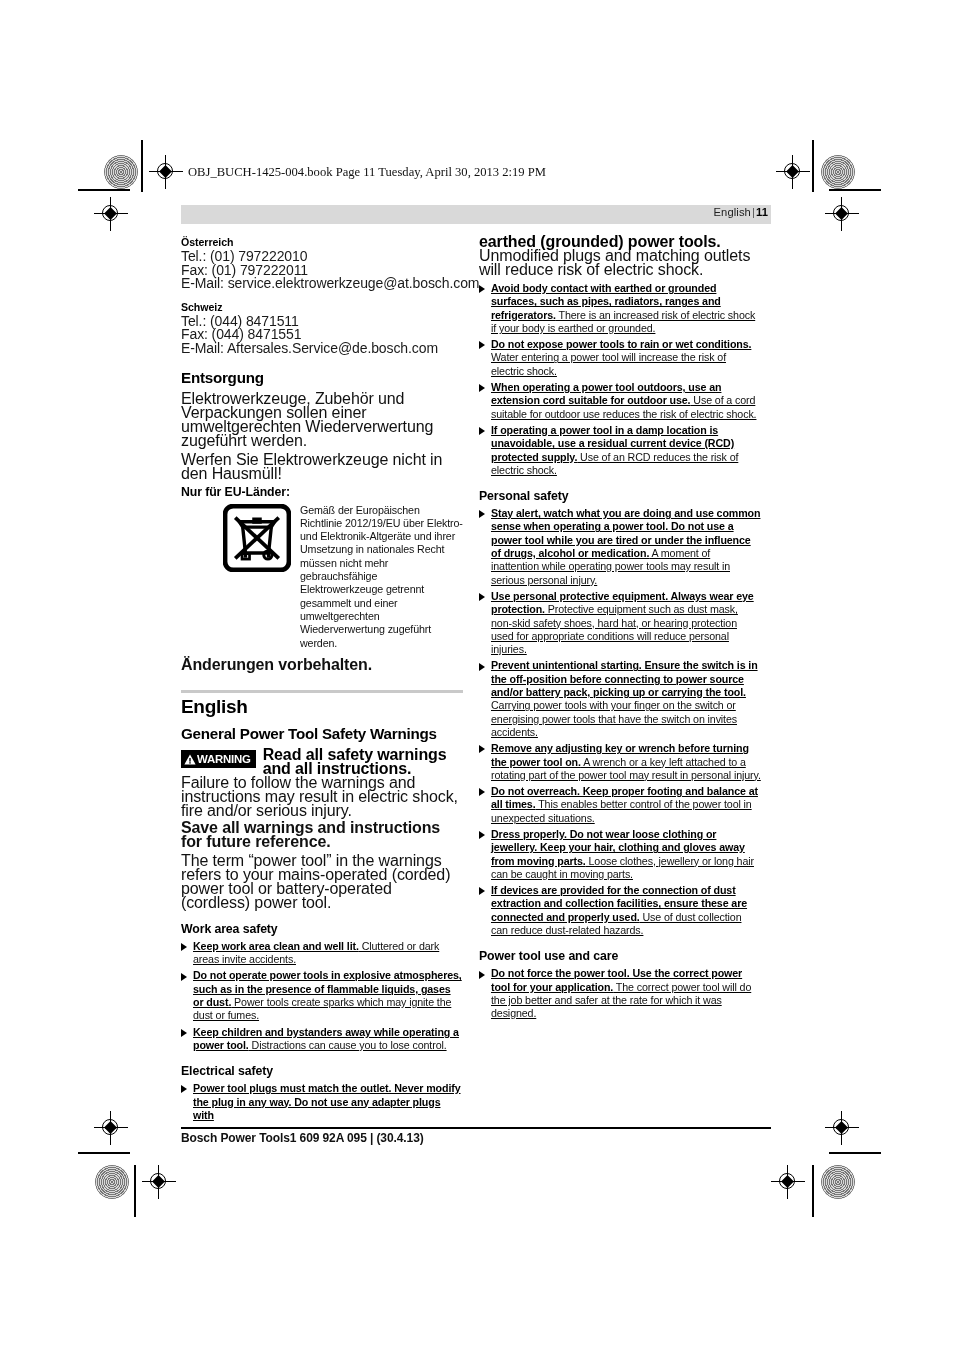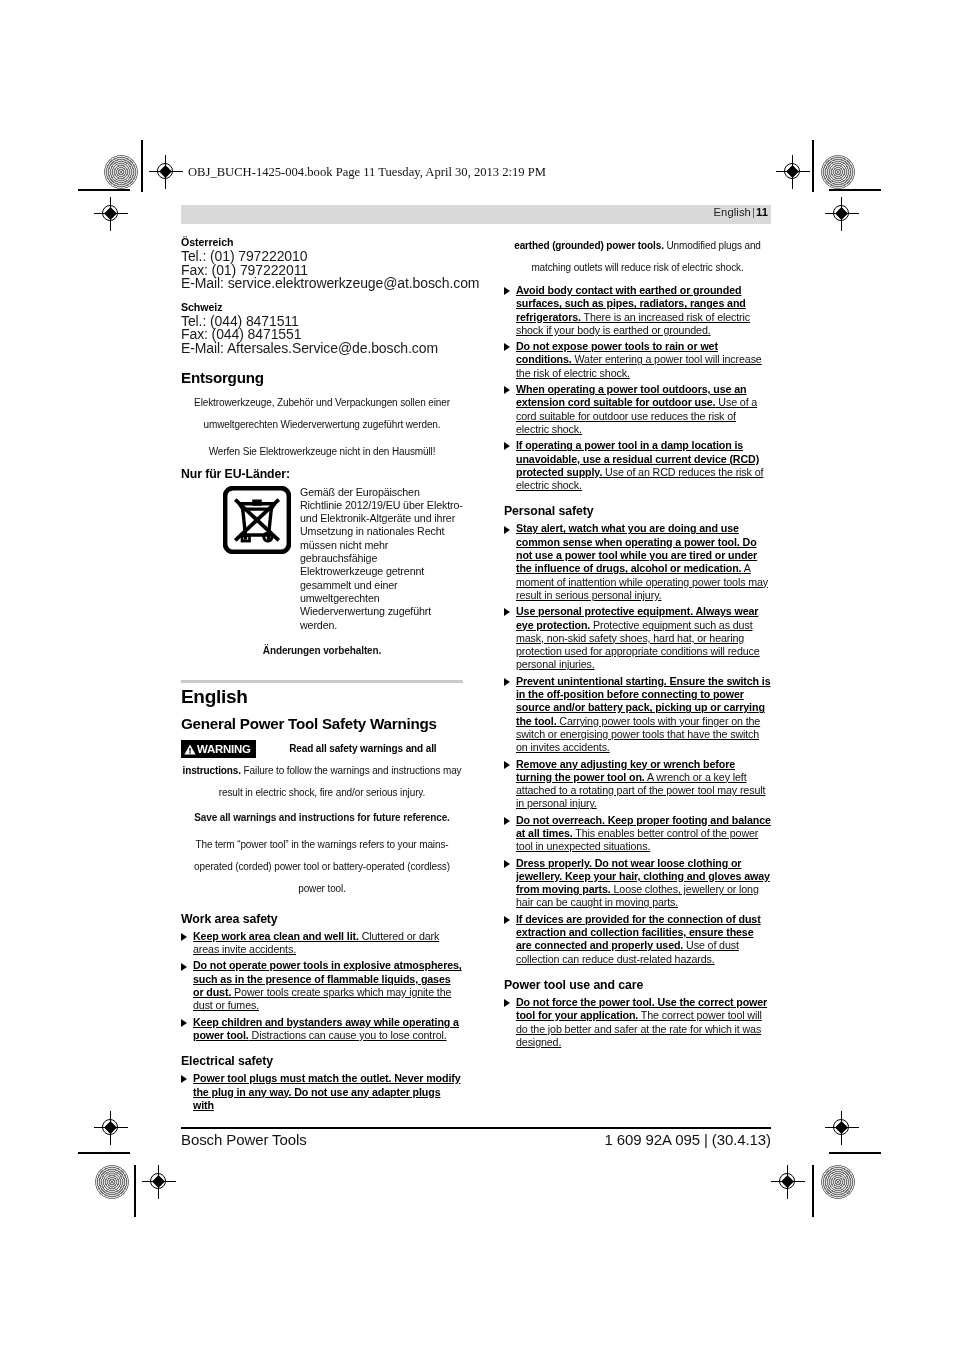--- a/index.html
+++ b/index.html
@@ -88,21 +88,21 @@
   }
   .header-label b { font-weight: bold; color: #000; }
   .header-sep { color: #555; padding: 0 1px; }
 
   .columns {
     position: absolute;
     top: 30px;
     left: 0;
     width: 590px;
     display: flex;
-    gap: 41px;
+    gap: 16px;
   }
   .col { width: 282px; }
 
   
   .addr-name {
     font-size: 10.6px;
     font-weight: bold;
     line-height: 14px;
     margin: 0 0 1px 0;
     letter-spacing: -0.05px;
@@ -132,26 +132,26 @@
     line-height: 18px;
   }
   h3.subsub {
     font-size: 12.3px;
     font-weight: bold;
     margin: 12px 0 3px 0;
     letter-spacing: -0.1px;
     line-height: 15px;
   }
   p.body {
-    font-size: 10px;
-    line-height: 22px;
+    font-size: 16px;
+    line-height: 14px;
     margin: 0 0 5px 0;
     color: #111;
     letter-spacing: -0.12px;
-    text-align: center;
+    text-align: left;
   }
   p.body.tight { margin-bottom: 2px; }
   p.body b { font-weight: bold; color: #000; }
 
   .rule-gray {
     height: 3px;
     background: #c9c9c9;
     margin: 18px 0 3px 0;
   }
 
@@ -228,24 +228,24 @@
     width: 590px;
     height: 1.6px;
     background: #000;
   }
   .footer {
     position: absolute;
     left: 0;
     top: 926px;
     width: 590px;
     display: flex;
-    justify-content: space-between;
-    font-size: 15px;
+    font-size: 12px;
     letter-spacing: -0.1px;
     color: #111;
+    font-weight: bold;
   }
 </style>
 </head>
 <body>
 
 <div>
 
   <div class="halfdot" style="left:104px; top:155px; width:34px; height:34px;"></div>
 
   <div class="regmark" style="left:149px; top:155px;">

